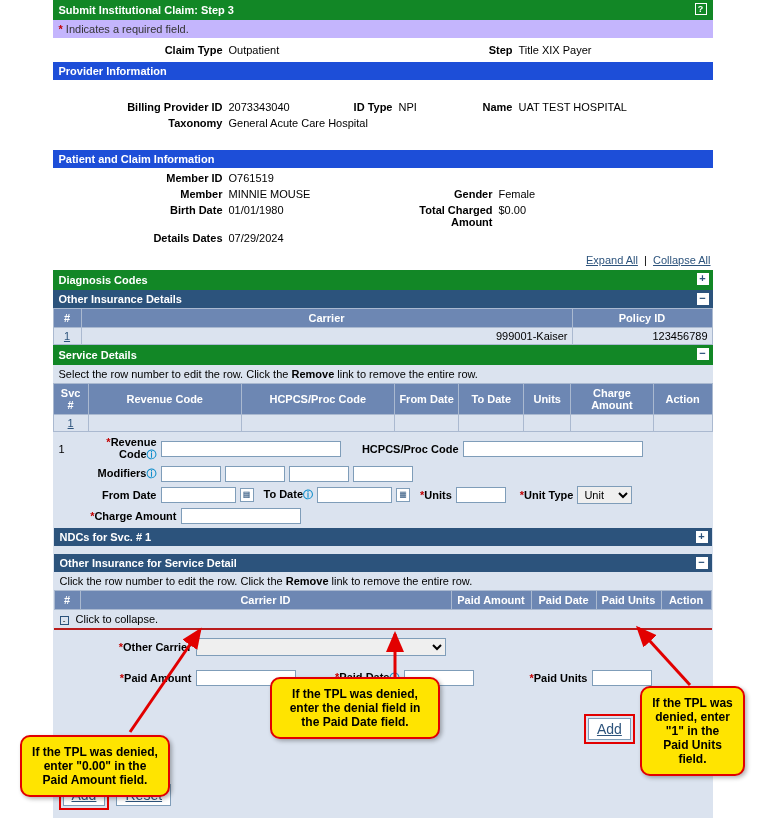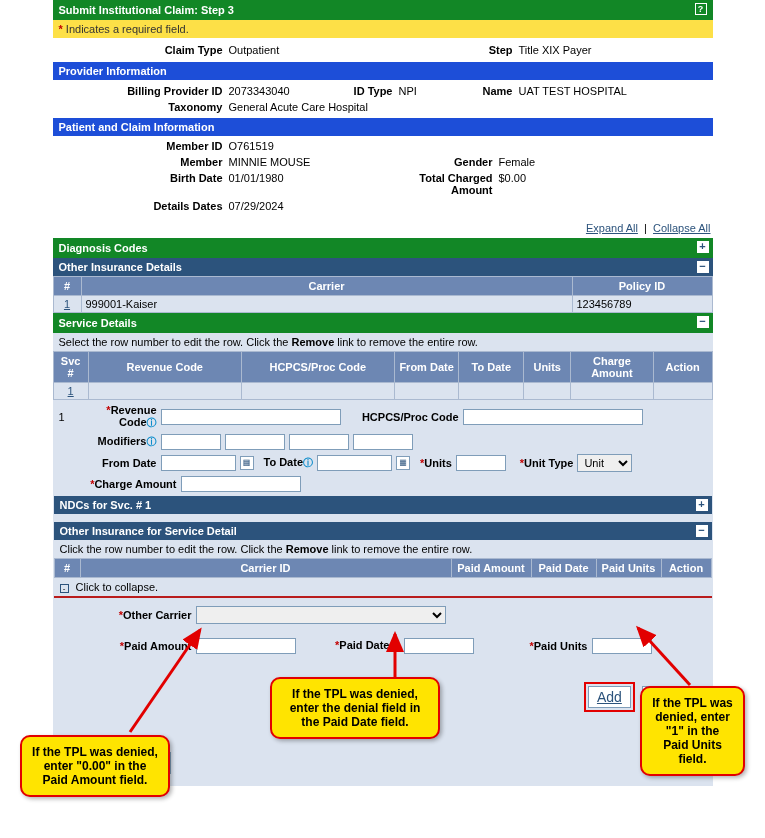--- a/index.html
+++ b/index.html
@@ -56,21 +56,21 @@
     width: 12px;
     height: 12px;
     line-height: 10px;
     text-align: center;
     font-size: 11px;
     font-weight: bold;
   }
   .note {
     padding: 3px 6px;
     color: #333;
-    background: #fde047;
+    background: #c4b5fd;
   }
   .req-star { color: #c20000; font-weight: bold; }
   .info-row {
     display: flex;
     padding: 2px 0;
   }
   .label-col {
     width: 170px;
     text-align: right;
     font-weight: bold;
@@ -94,20 +94,21 @@
     font-weight: bold;
     font-size: 11px;
     padding: 3px 4px;
     border: 1px solid #aab9d0;
     text-align: center;
   }
   .tbl td {
     border: 1px solid #aab9d0;
     padding: 2px 4px;
     background: #dbe3ef;
+    text-align: right;
   }
   .instr {
     background: #dbe3ef;
     padding: 3px 6px;
   }
   .svc-tbl th {
     background: #6d87b3;
     color:#fff;
   }
   .svc-tbl td { background:#dbe3ef; }
@@ -209,21 +210,21 @@
   <div style="padding:4px 6px;">
     <div class="info-row">
       <div class="label-col">Claim Type</div>
       <div class="val-col" style="width:160px; flex:none;">Outpatient</div>
       <div class="label-col" style="width:130px;">Step</div>
       <div class="val-col">Title XIX Payer</div>
     </div>
   </div>
 
   <div class="header-blue">Provider Information</div>
-  <div style="padding:3px 6px;">
+  <div style="padding:19px 6px;">
     <div class="info-row">
       <div class="label-col">Billing Provider ID</div>
       <div class="val-col" style="width:100px; flex:none;">2073343040</div>
       <div class="label-col" style="width:70px;">ID Type</div>
       <div class="val-col" style="width:60px; flex:none;">NPI</div>
       <div class="label-col" style="width:60px;">Name</div>
       <div class="val-col">UAT TEST HOSPITAL</div>
     </div>
     <div class="info-row">
       <div class="label-col">Taxonomy</div>

